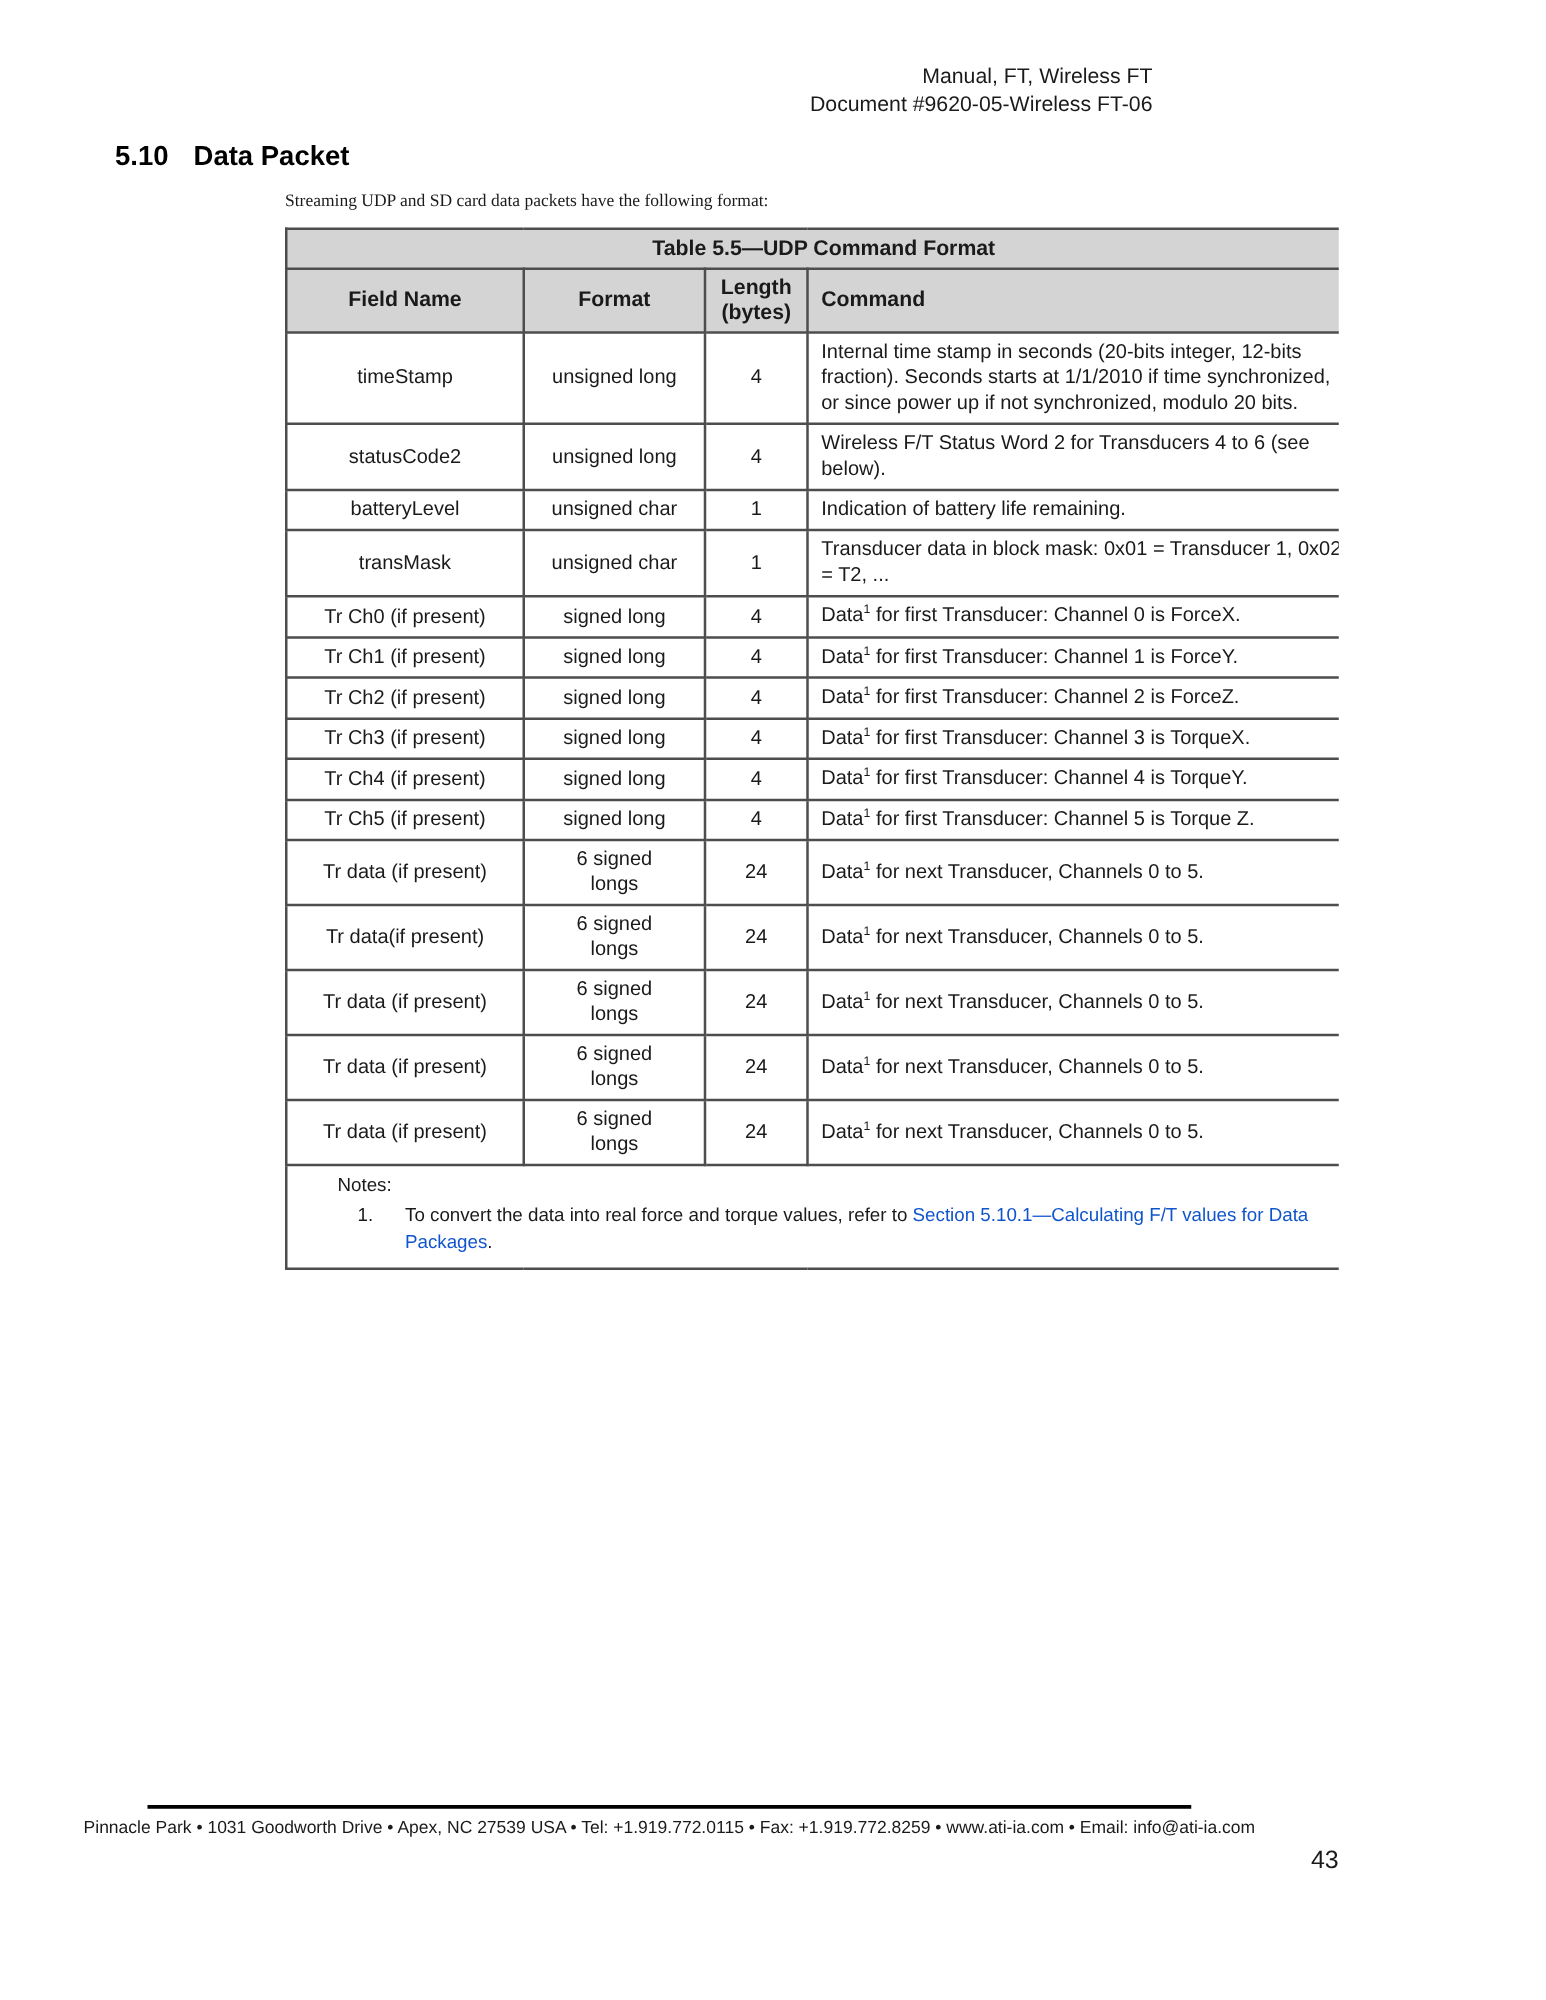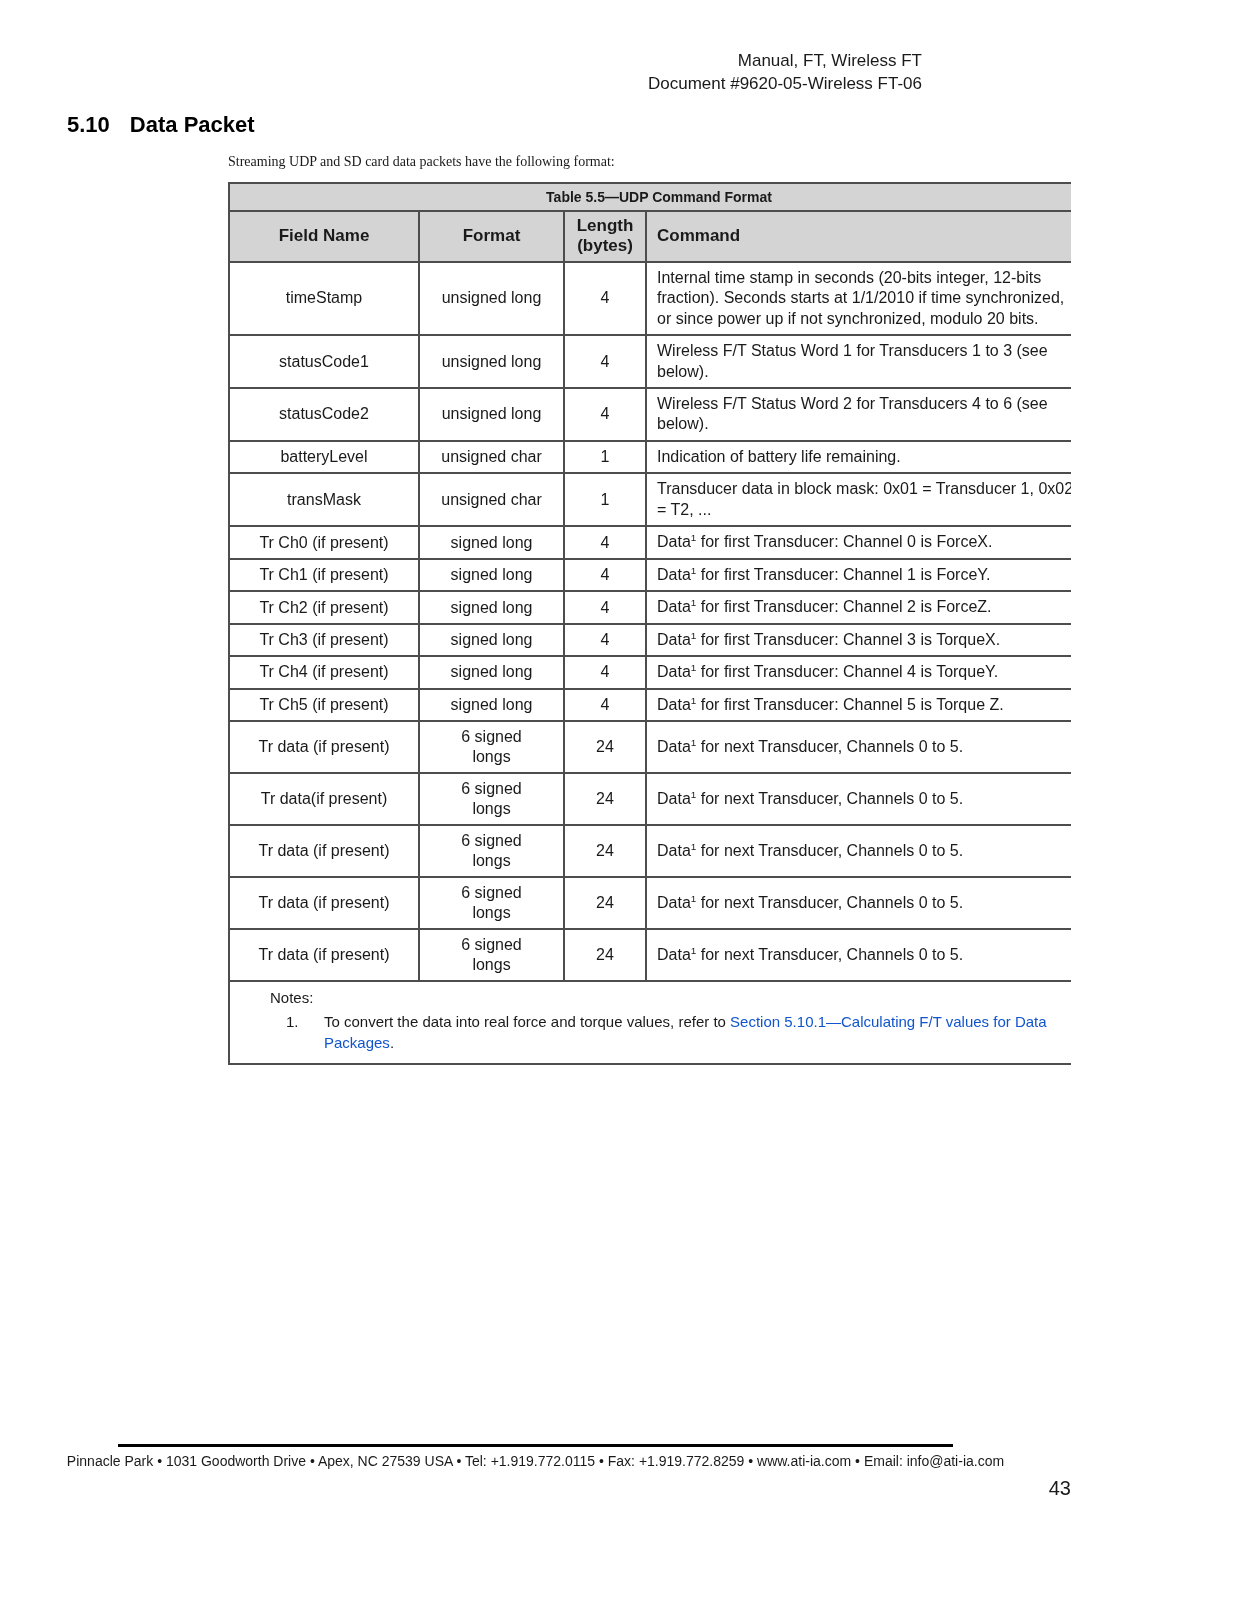--- a/index.html
+++ b/index.html
@@ -15,21 +15,21 @@
   }
   .doc-header {
     padding-top: 50px;
     margin-right: 149px;
     text-align: right;
     font-size: 17px;
     line-height: 1.35;
     color: #1a1a1a;
   }
   .section-heading {
-    margin: 16px 0 0 67px;
+    margin: 16px 0 0 92px;
     font-size: 22px;
     font-weight: bold;
     color: #000000;
   }
   .section-number { display: inline-block; margin-right: 20px; }
   .intro {
     margin: 16px 0 12px 228px;
     font-family: "Liberation Serif", "DejaVu Serif", serif;
     font-size: 14px;
     color: #1a1a1a;
@@ -42,21 +42,21 @@
     font-size: 16px;
     color: #1a1a1a;
   }
   table.data-table th, table.data-table td {
     border: 2px solid var(--border, #4d4d4d);
     vertical-align: middle;
   }
   .table-title {
     background: var(--table_header_bg, #d4d4d4);
     font-weight: bold;
-    font-size: 14px;
+    font-size: 17px;
     text-align: center;
     padding: 5px 7px;
   }
   th.col-header {
     background: var(--table_header_bg, #d4d4d4);
     font-weight: bold;
     font-size: 17px;
     text-align: center;
     padding: 4px 4px;
     line-height: 1.2;
@@ -122,26 +122,20 @@
       </tr>
     </thead>
     <tbody id="table-body">
         <tr>
           <td class="cell-field">timeStamp</td>
           <td class="cell-format">unsigned long</td>
           <td class="cell-length">4</td>
           <td class="cell-comment">Internal time stamp in seconds (20-bits integer, 12-bits fraction). Seconds starts at 1/1/2010 if time synchronized, or since power up if not synchronized, modulo 20 bits.</td>
         </tr>
         <tr>
-          <td class="cell-field">statusCode1</td>
-          <td class="cell-format">unsigned long</td>
-          <td class="cell-length">4</td>
-          <td class="cell-comment">Wireless F/T Status Word 1 for Transducers 1 to 3 (see below).</td>
-        </tr>
-        <tr>
           <td class="cell-field">statusCode2</td>
           <td class="cell-format">unsigned long</td>
           <td class="cell-length">4</td>
           <td class="cell-comment">Wireless F/T Status Word 2 for Transducers 4 to 6 (see below).</td>
         </tr>
         <tr>
           <td class="cell-field">batteryLevel</td>
           <td class="cell-format">unsigned char</td>
           <td class="cell-length">1</td>
           <td class="cell-comment">Indication of battery life remaining.</td>

